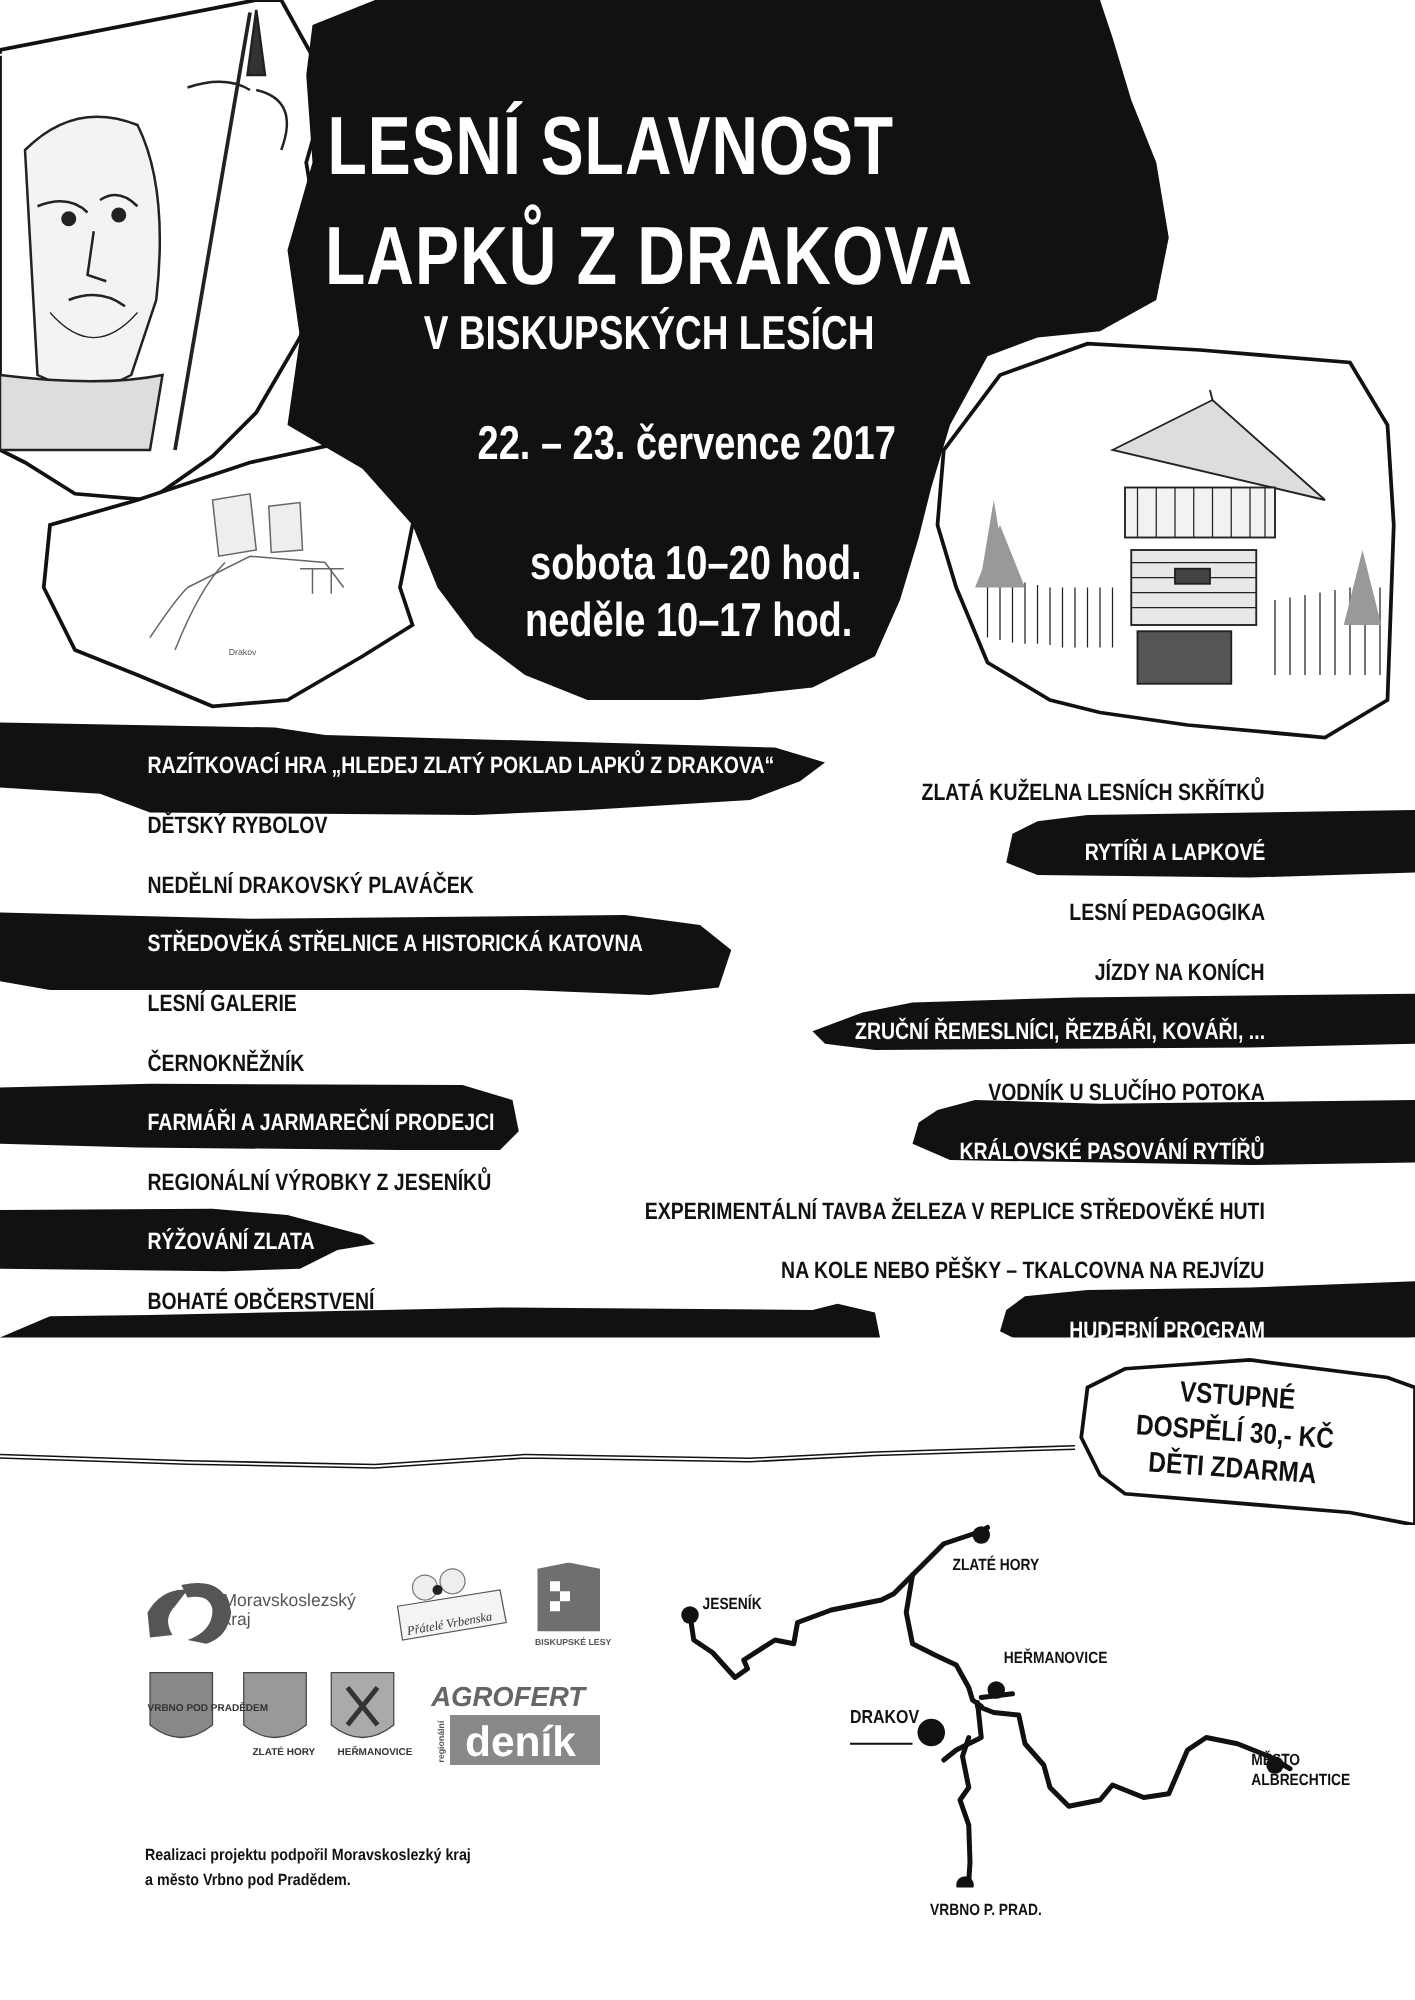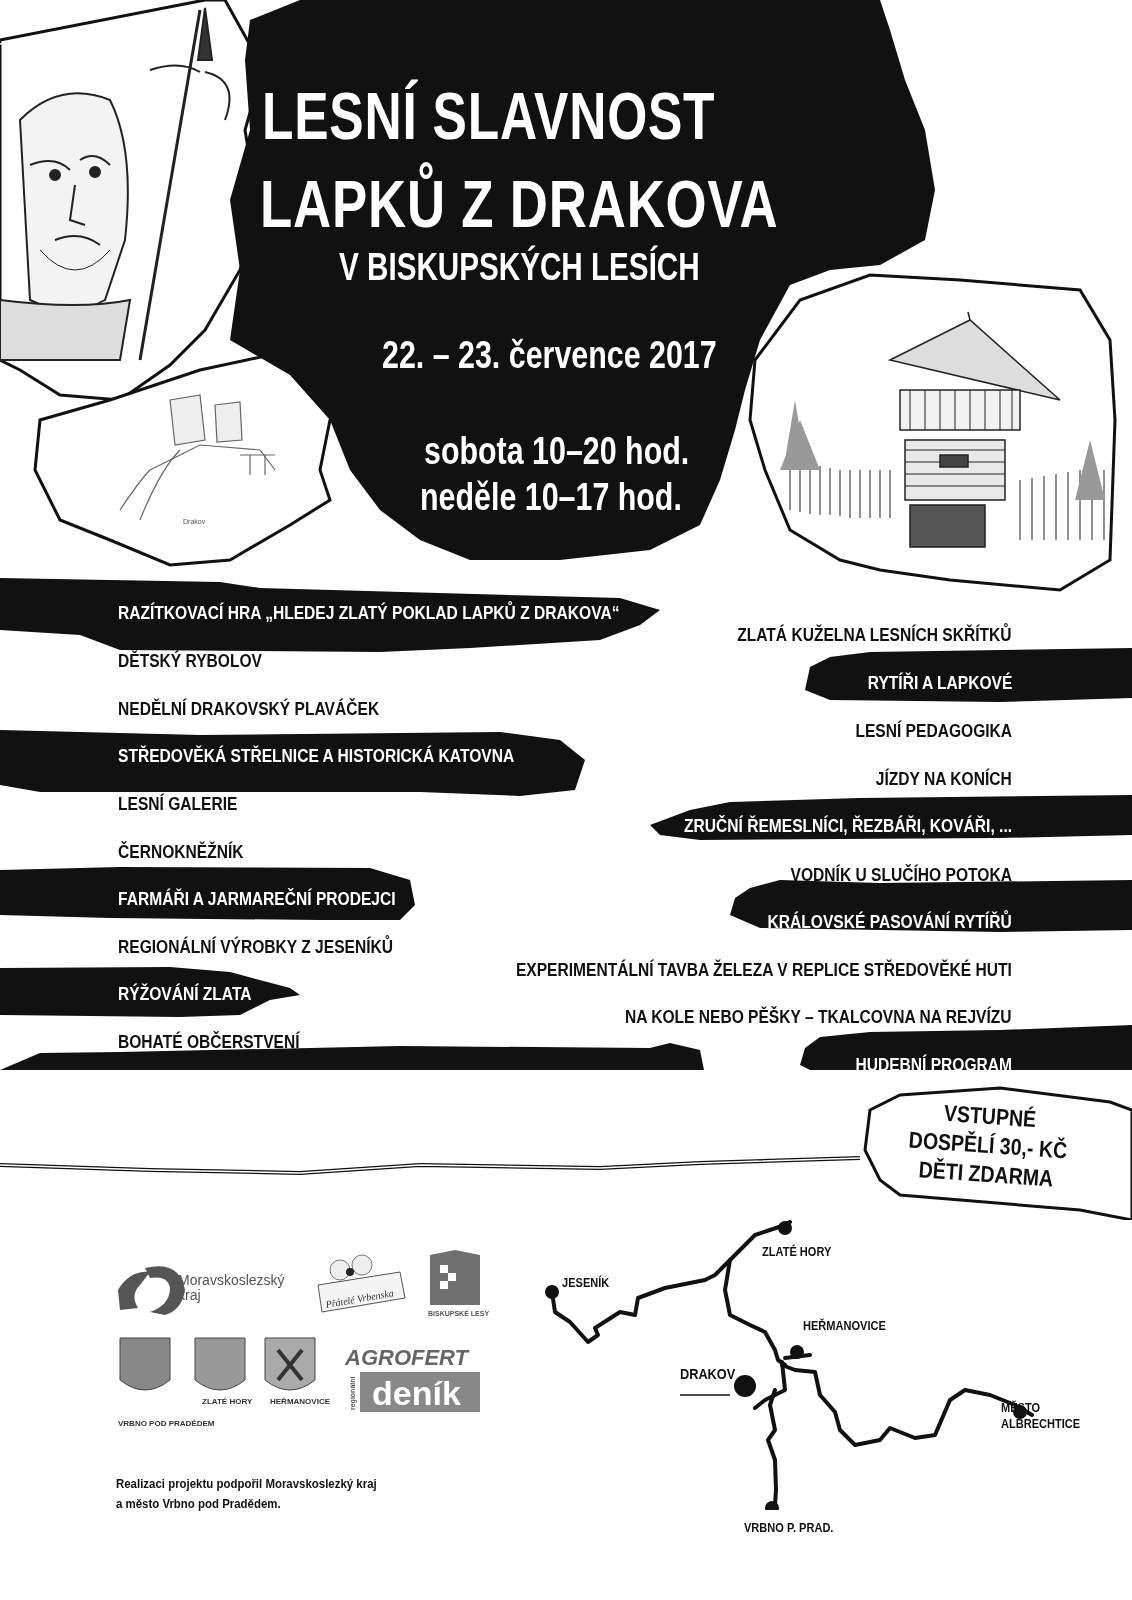--- a/index.html
+++ b/index.html
@@ -189,21 +189,21 @@
       <line x1="168" y1="100" x2="192" y2="130"></line>
       <line x1="192" y1="100" x2="168" y2="130"></line>
     </g>
 
   <text x="235" y="115" font-family="Liberation Sans, sans-serif" font-size="22" font-weight="bold" font-style="italic" fill="#666">AGROFERT</text>
 
   <rect x="250" y="122" width="120" height="40" fill="#888"></rect>
   <text x="262" y="155" font-family="Liberation Sans, sans-serif" font-size="34" font-weight="bold" fill="#fff">deník</text>
   <text x="245" y="160" font-family="Liberation Sans, sans-serif" font-size="7" font-weight="bold" fill="#555" transform="rotate(-90 245 160)">regionální</text>
 </svg>
-<div class="logo-label" style="left:118px;top:1419px">VRBNO POD PRADĚDEM</div>
+<div class="logo-label" style="left:118px;top:1362px">VRBNO POD PRADĚDEM</div>
 <div class="logo-label" style="left:202px;top:1397px">ZLATÉ HORY</div>
 <div class="logo-label" style="left:270px;top:1397px">HEŘMANOVICE</div>
 
 <div class="credits">
   <div>Realizaci projektu podpořil Moravskoslezký kraj</div>
   <div>a město Vrbno pod Pradědem.</div>
 </div>
 
 <svg class="abs" style="left:520px;top:1190px" width="560" height="320">
   <g fill="none" stroke="#111" stroke-width="4" stroke-linejoin="round" stroke-linecap="round">

